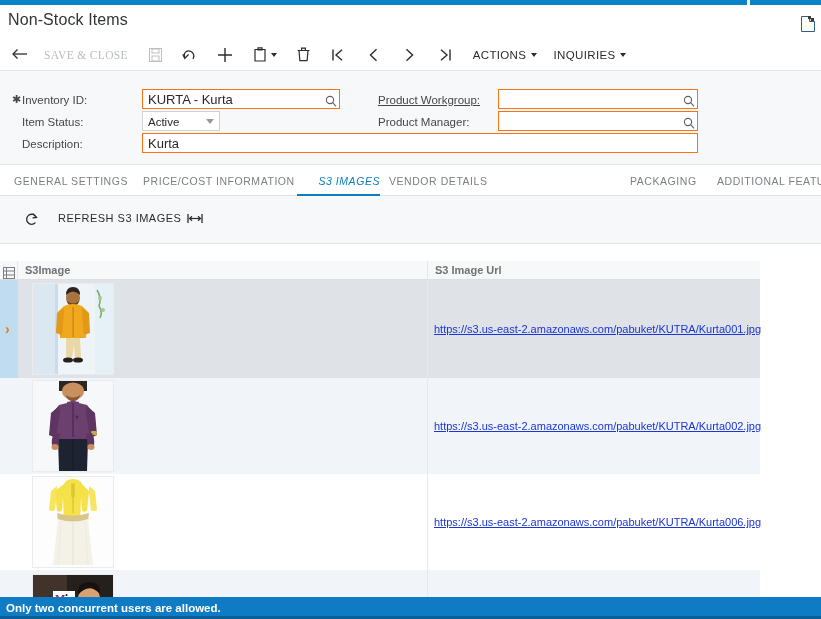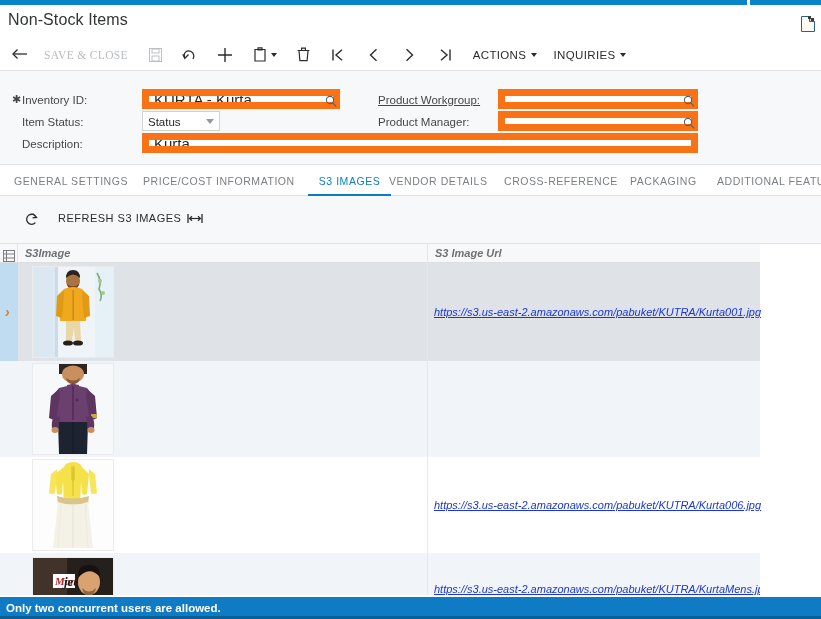--- a/index.html
+++ b/index.html
@@ -49,22 +49,22 @@
   
   .form-area {
     position: absolute; left: 0; top: 71px; width: 821px; height: 94px;
     background: #f7f8f9; border-bottom: 1px solid #e1e2e4;
   }
   .f-label {
     position: absolute; font-size: 11.5px; color: #44474a; white-space: nowrap;
   }
   .req-star { position: absolute; font-size: 11px; color: #44474a; }
   .f-input {
-    position: absolute; background: #fff; border: 7px solid #f97316;
-    font-size: 15px; color: #26282a; padding: 2px 18px 2px 5px;
+    position: absolute; background: #fff; border: 1px solid #f97316;
+    font-size: 13px; color: #26282a; padding: 2px 18px 2px 5px;
     font-family: "Liberation Sans", sans-serif; height: 20px; line-height: 16px;
   }
   .sel-wrap { position: absolute; }
   .sel-box {
     width: 100%; height: 20px; background: #fff; border: 1px solid #cfd2d5;
     font-size: 11.5px; color: #26282a; padding: 2px 20px 2px 5px; line-height: 16px;
     white-space: nowrap; overflow: hidden; cursor: pointer;
   }
   .sel-arrow {
     position: absolute; right: 6px; top: 8px;
@@ -95,21 +95,21 @@
     background: #f7f8f9; border-bottom: 1px solid #e1e2e4;
   }
   .gb {
     position: absolute; top: 16px; height: 24px;
     display: flex; align-items: flex-start; cursor: pointer; user-select: none;
     color: #2a2c2e;
   }
   .gb-label { font-size: 11px; letter-spacing: 0.5px; color: #2a2c2e; white-space: nowrap; }
 
   
-  .grid { position: absolute; left: 0; top: 244px; width: 821px; height: 351px; background: #fff; font-style: italic; }
+  .grid { position: absolute; left: 0; top: 261px; width: 821px; height: 351px; background: #fff; }
   .ghead {
     position: absolute; left: 0; top: 0; width: 760px; height: 19px;
     background: #f7f8f9; border-bottom: 1px solid #dcdee0;
   }
   .ghead-cellico { position: absolute; left: 0; top: 0; width: 18px; height: 19px;
                    border-right: 1px solid #e4e6e8; }
   .gh-icon { position: absolute; left: 3px; top: 4px; }
   .ghead-c1 {
     position: absolute; left: 19px; top: 0; width: 409px; height: 19px;
     border-right: 1px solid #e4e6e8;
@@ -272,21 +272,21 @@
     <input class="f-input" style="left: 142px; top: 18px; width: 198px;" value="KURTA - Kurta">
     <span class="mag" style="left:325px;top:22px;">
       <svg width="12" height="12" viewBox="0 0 12 12">
         <circle cx="5" cy="5" r="3.6" fill="none" stroke="#5b5f63" stroke-width="1.1"></circle>
         <path d="M7.7 7.7 L11 11.4" stroke="#5b5f63" stroke-width="1.1"></path>
       </svg>
     </span>
 
     <span class="f-label" style="left:22px;top:45px;text-align:center;">Item Status:</span>
     <div class="sel-wrap" style="left:142px;top:40px;width:78px;">
-      <div class="sel-box">Status</div>
+      <div class="sel-box">Active</div>
       <span class="sel-arrow"></span>
     </div>
 
     <span class="f-label" style="left:22px;top:67px;">Description:</span>
     <input class="f-input" style="left: 142px; top: 62px; width: 556px; padding-right: 5px;" value="Kurta">
 
     <span class="f-label" style="left:378px;top:23px;text-decoration:underline;">Product Workgroup:</span>
     <input class="f-input" style="left: 498px; top: 18px; width: 200px;" value="">
     <span class="mag" style="left:683px;top:22px;">
       <svg width="12" height="12" viewBox="0 0 12 12">
@@ -305,28 +305,25 @@
     </span>
   </div>
 
   <div class="tabrow">
     <div class="tab" style="left:14px;width:115px;">
         <span>GENERAL SETTINGS</span>
       </div>
     <div class="tab" style="left:143px;width:158px;">
         <span>PRICE/COST INFORMATION</span>
       </div>
-    <div class="tab active" style="left:308px;width:83px;justify-content:center;">
+    <div class="tab active" style="left:297px;width:83px;justify-content:flex-end;font-style:italic;">
         <span>S3 IMAGES</span>
       </div>
     <div class="tab" style="left:389px;width:105px;">
         <span>VENDOR DETAILS</span>
-      </div>
-    <div class="tab" style="left:504px;width:116px;">
-        <span>CROSS-REFERENCE</span>
       </div>
     <div class="tab" style="left:630px;width:75px;">
         <span>PACKAGING</span>
       </div>
     <div class="tab" style="left:717px;width:110px;overflow:hidden;">
         <span>ADDITIONAL FEATUR</span>
       </div>
   </div>
 
   <div class="gridbar">
@@ -414,20 +411,23 @@
             <rect x="58" y="50" width="6" height="4" rx="1" fill="#c9a94a"></rect>
             <path d="M25 58 h30 l-1 32 h-28z" fill="#1d2330"></path>
             <path d="M39.5 58 h1 v32 h-1z" fill="#141a26"></path>
             <path d="M21 52 q-3 6 -2 12 l6 1 q1 -7 2 -12z" fill="#5d3560"></path>
             <path d="M59 52 q3 6 2 12 l-6 1 q-1 -7 -2 -12z" fill="#5d3560"></path>
             <ellipse cx="22" cy="66" rx="3.5" ry="3" fill="#c98f5e"></ellipse>
             <ellipse cx="58" cy="66" rx="3.5" ry="3" fill="#c98f5e"></ellipse>
           </svg>
         </div>
       </div>
+      <div class="c-url">
+        <span class="url-link">https://s3.us-east-2.amazonaws.com/pabuket/KUTRA/Kurta002.jpg</span>
+      </div>
     </div>
 
     <div class="grow" style="top:213px;height:96px;background:#ffffff;">
       <div class="ind"></div>
       <div class="c-img">
         <div class="thumb">
           <svg width="80" height="90" viewBox="0 0 80 90">
             <rect width="80" height="90" fill="#fdfdfd"></rect>
             <path d="M33 4 q7 -4 14 0 l2 3 q-9 5 -18 0z" fill="#f2e04a"></path>
             <path d="M31 7 q9 -5 18 0 l7 7 l-2 20 q-4 2 -5 -1 l-1 -12 l-1 26 l-16 0 l-1 -26 l-1 12 q-1 3 -5 1 l-2 -20z" fill="#f5e24b"></path>

